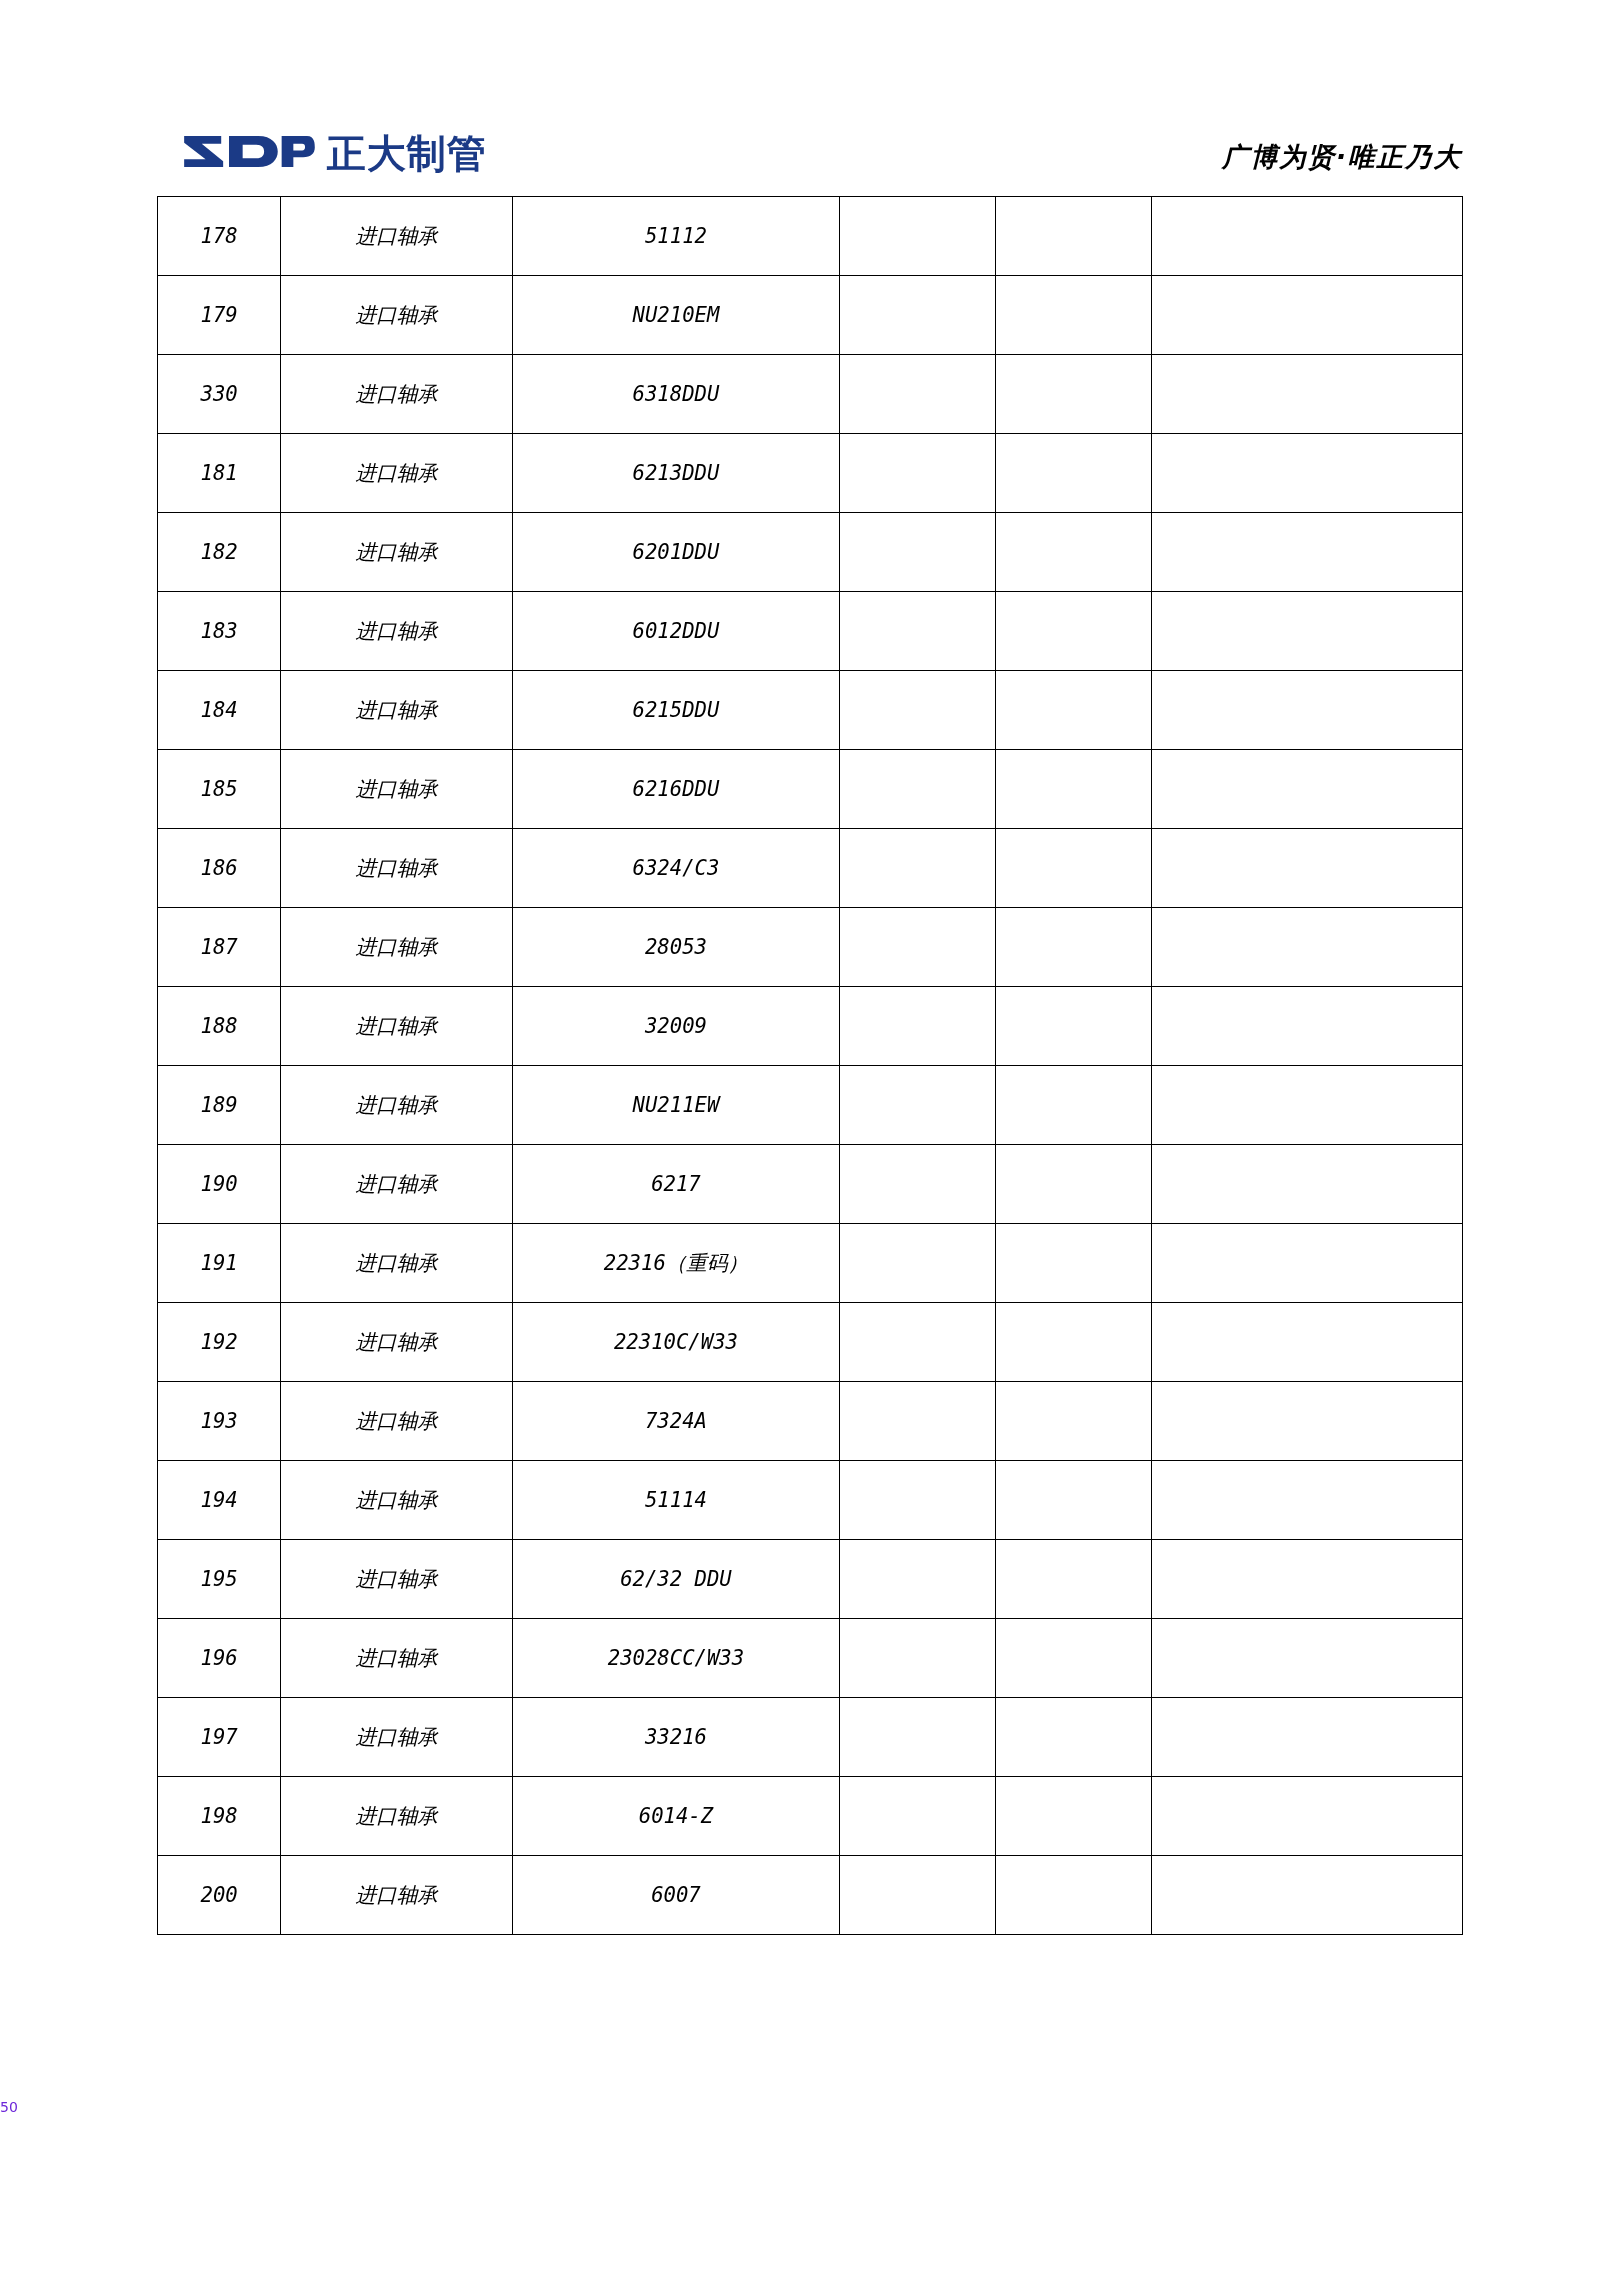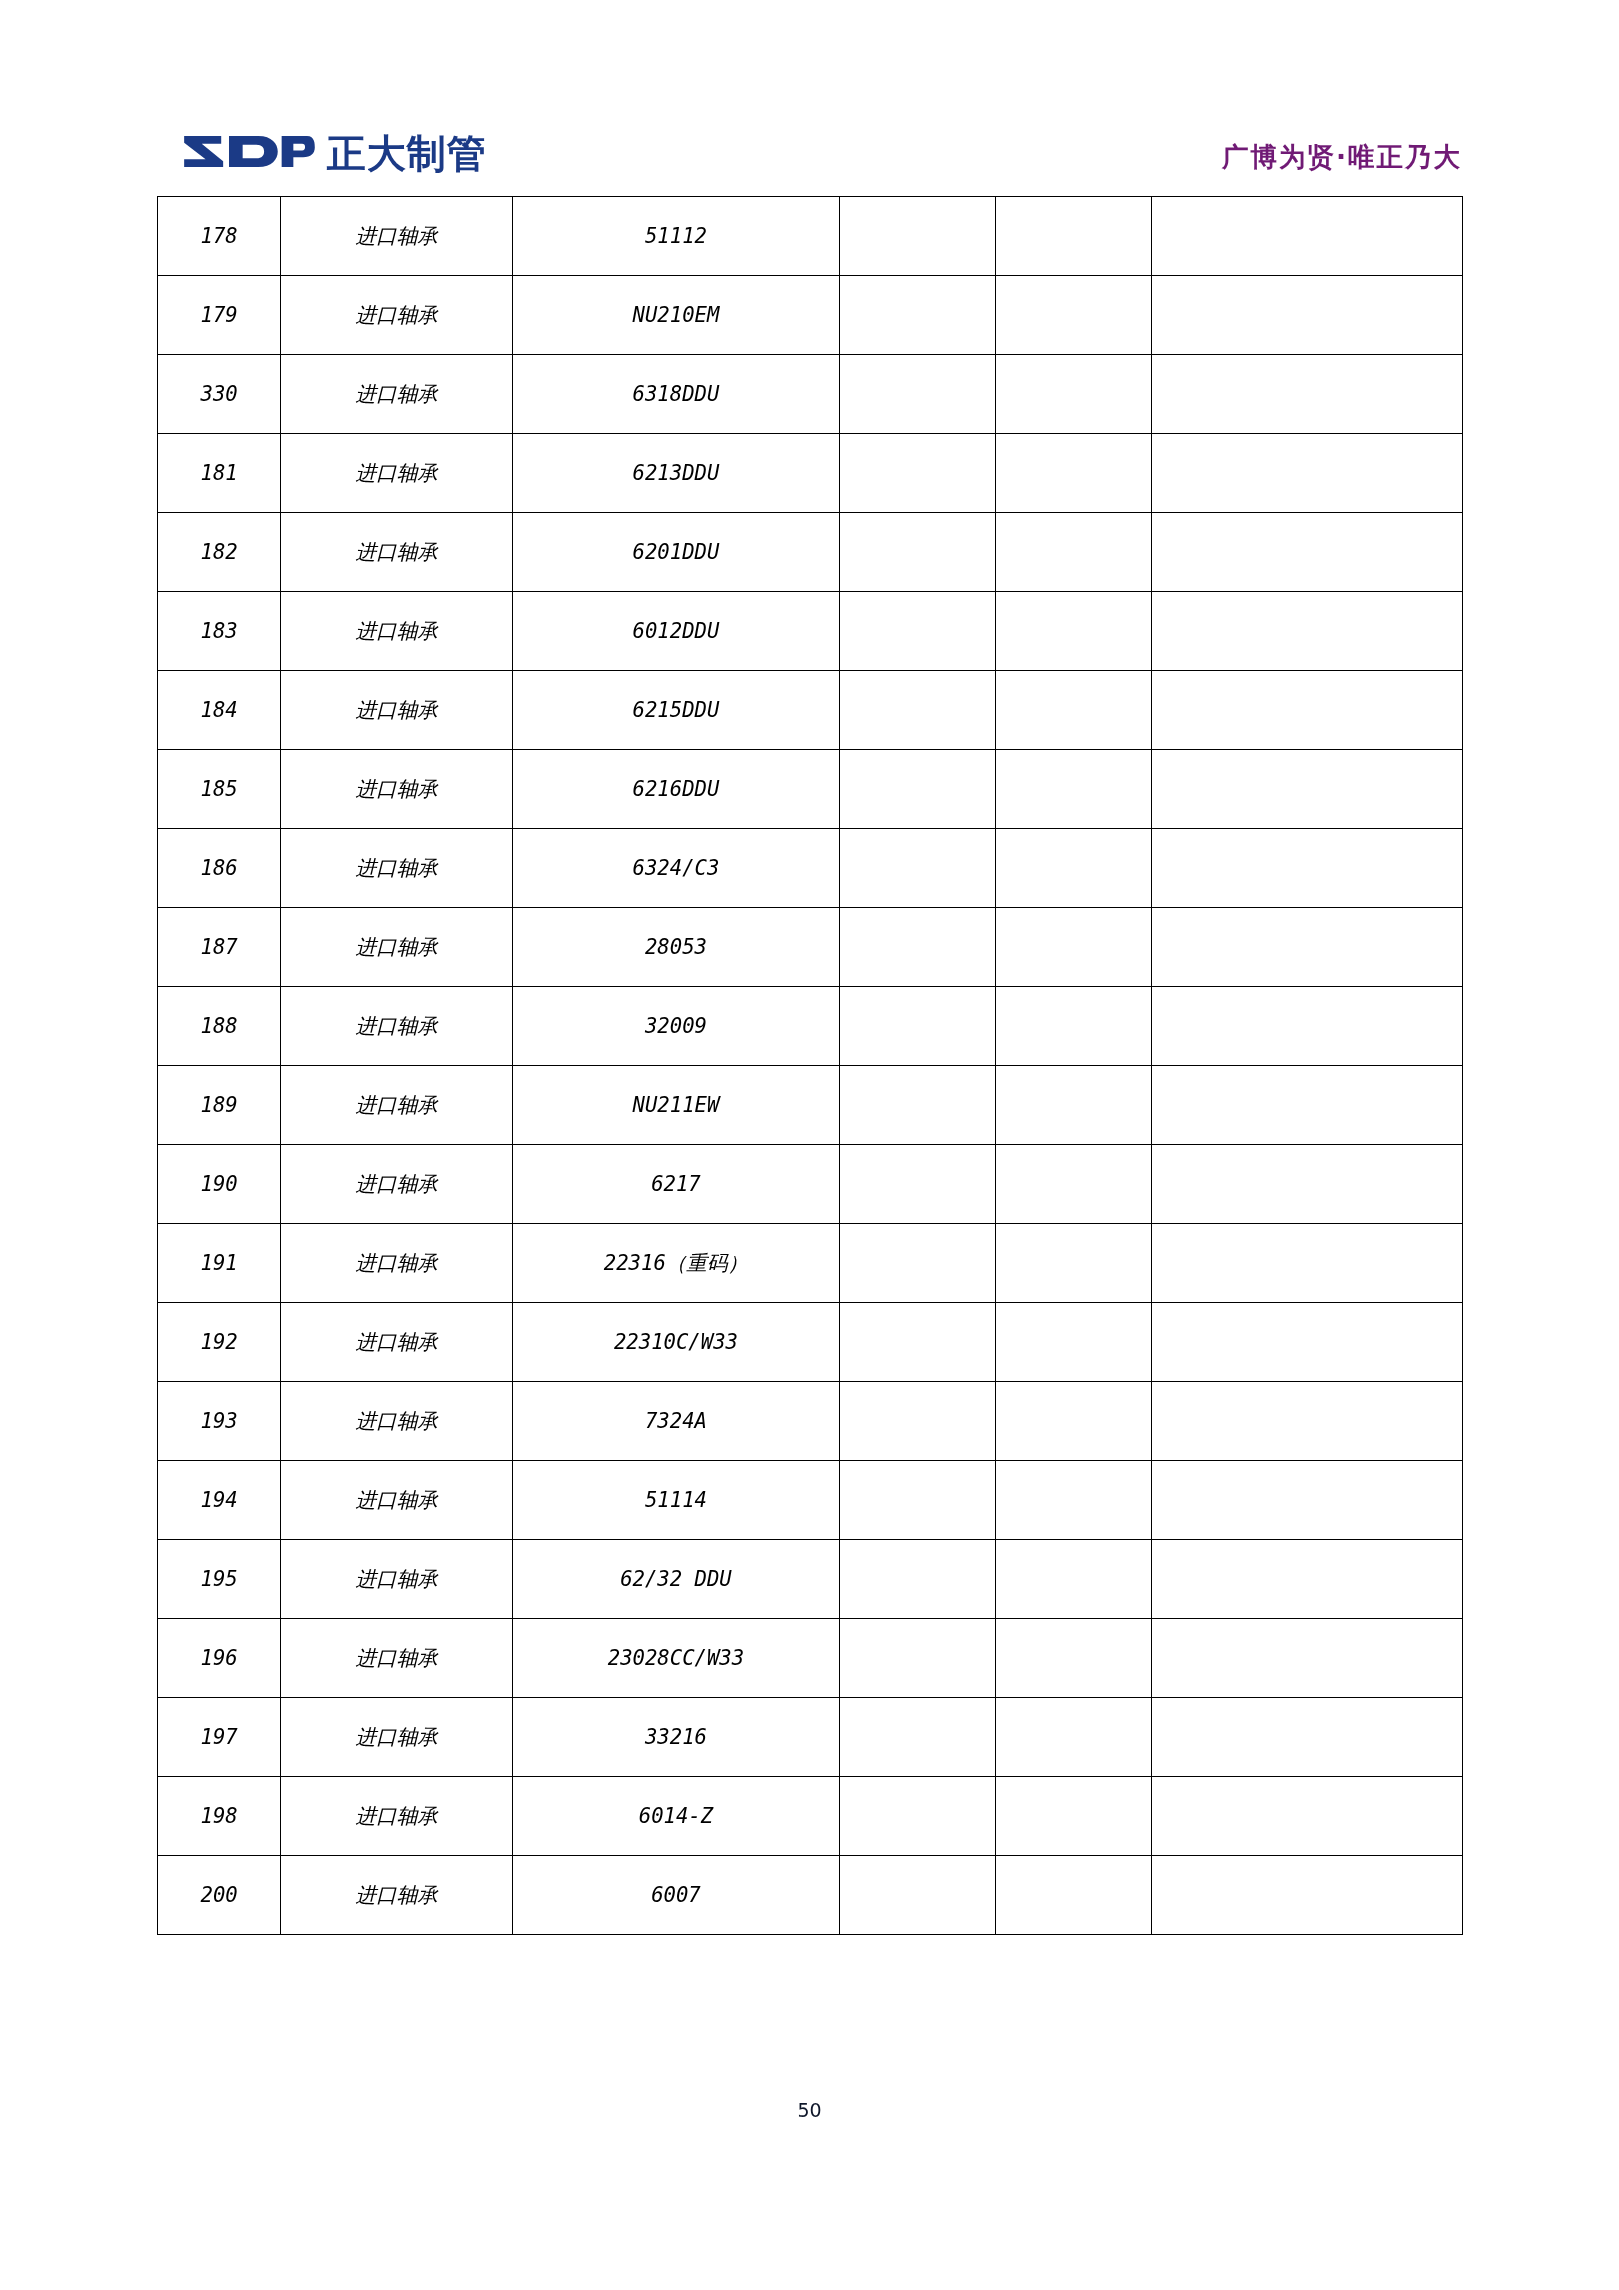--- a/index.html
+++ b/index.html
@@ -41,23 +41,24 @@
     font-weight: bold;
     font-size: 39px;
     color: #1b3a86;
     letter-spacing: 1px;
     line-height: 1;
   }
   .slogan {
     font-family: "DejaVu Sans", sans-serif;
     font-weight: bold;
     font-size: 26.5px;
-    color: #701a75;
+    color: #000000;
     letter-spacing: 2px;
     white-space: nowrap;
+    font-style: italic;
   }
 
   table.main-table {
     position: absolute;
     top: 196px;
     left: 157px;
     border-collapse: collapse;
     width: 1306px;
     table-layout: fixed;
     font-style: italic;
@@ -81,24 +82,23 @@
   td.c-model { width: 288px; }
   td.c-blank1 { width: 137px; }
   td.c-blank2 { width: 137px; }
   td.c-blank3 { width: 274px; }
 
   .page-number {
     position: absolute;
     left: 0;
     right: 0;
     top: 2099px;
-    text-align: center;
     font-family: "DejaVu Sans", sans-serif;
-    font-size: 19px;
-    color: #0f172a;
+    font-size: 14px;
+    color: #6d28d9;
   }
 </style>
 </head>
 <body>
 
 <div class="page">
 
   <div class="header">
     <div class="logo-wrap">
       <span class="logo-mark">

